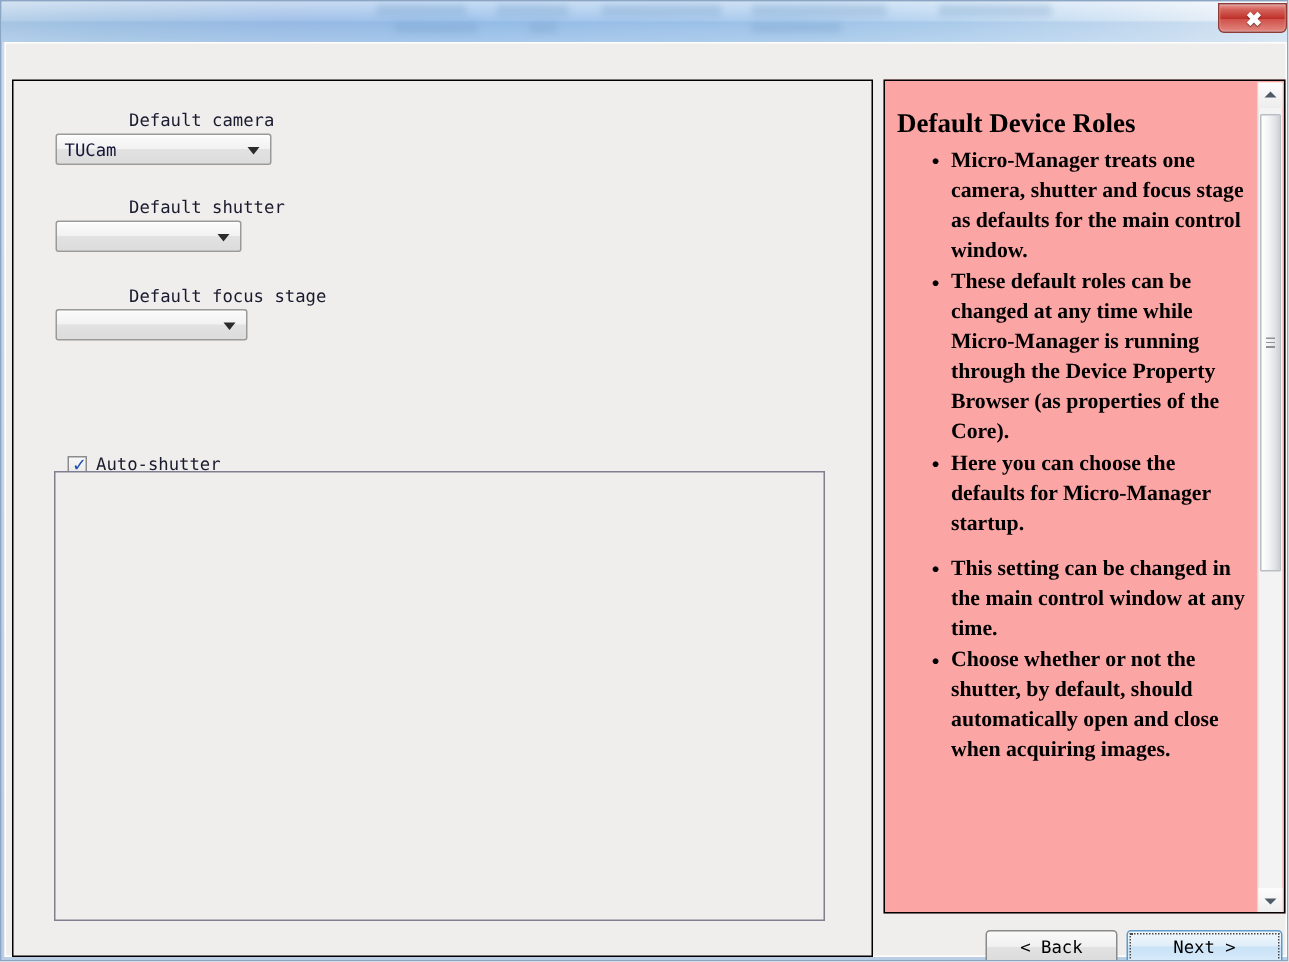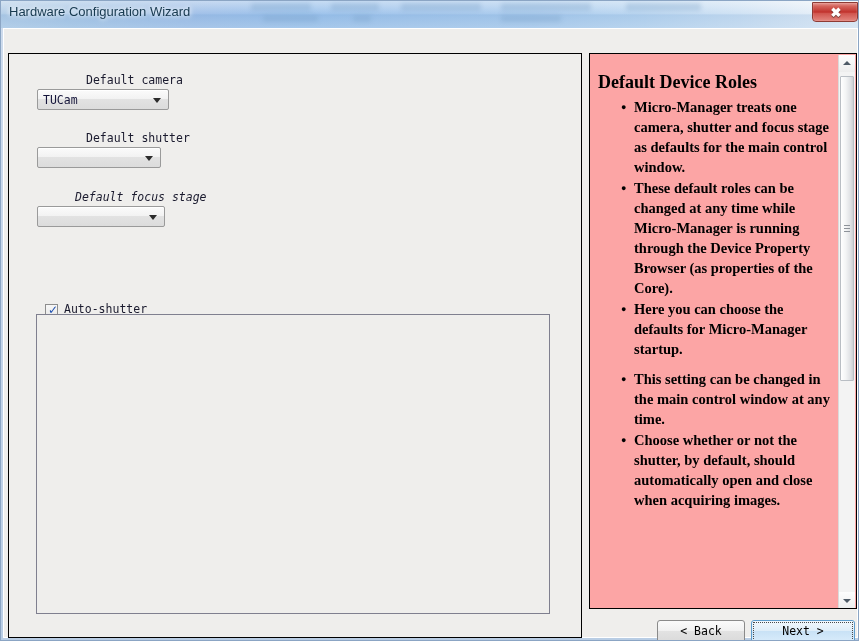--- a/index.html
+++ b/index.html
@@ -350,45 +350,44 @@
   <div id="titlebar">
     <div class="ghost" style="left:250px; top:2px; width:60px; height:8px;"></div>
     <div class="ghost" style="left:330px; top:2px; width:48px; height:8px;"></div>
     <div class="ghost" style="left:400px; top:2px; width:80px; height:8px;"></div>
     <div class="ghost" style="left:500px; top:2px; width:90px; height:8px;"></div>
     <div class="ghost" style="left:625px; top:2px; width:75px; height:8px;"></div>
     <div class="ghost" style="left:262px; top:14px; width:55px; height:7px;"></div>
     <div class="ghost" style="left:352px; top:14px; width:18px; height:7px;"></div>
     <div class="ghost" style="left:500px; top:14px; width:60px; height:7px;"></div>
 
-    <div id="title-text">Hardware Configuration Wizard</div>
 
     <div id="close-button">
       <span class="glyph">✖</span>
     </div>
   </div>
 
   <div id="client">
 
 
     <div id="left-panel">
 
       <div class="field-label" style="left:29px; top:19px;">Default camera</div>
-      <div class="combo" style="left:28px; top:35px; width:132px;">
+      <div class="combo" style="left:28px; top:35px; width:144px;">
         <span class="value">TUCam</span>
         <span class="arrow"></span>
       </div>
 
       <div class="field-label" style="left:29px; top:77px;">Default shutter</div>
       <div class="combo" style="left:28px; top:93px; width:124px;">
         <span class="value"></span>
         <span class="arrow"></span>
       </div>
 
-      <div class="field-label" style="left:18px; top:136px;font-style:italic;">Default focus stage</div>
+      <div class="field-label" style="left:29px; top:136px;">Default focus stage</div>
       <div class="combo" style="left:28px; top:152px; width:128px;">
         <span class="value"></span>
         <span class="arrow"></span>
       </div>
 
       <div id="autoshutter-row">
         <div id="autoshutter-box">
           <span class="tick">✓</span>
         </div>
         <div id="autoshutter-label">Auto-shutter</div>

